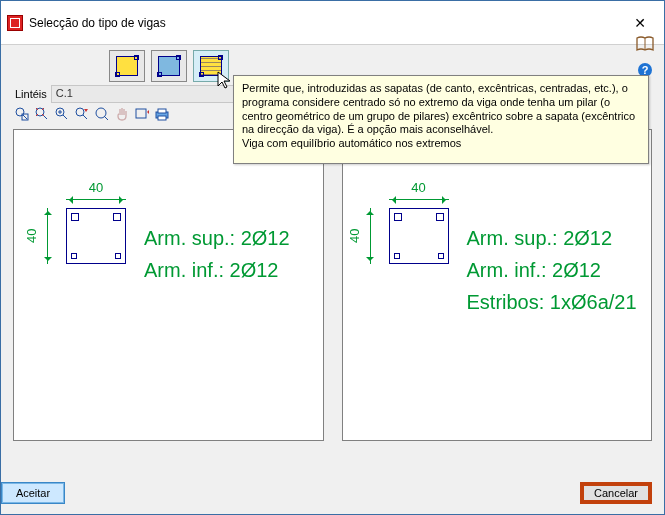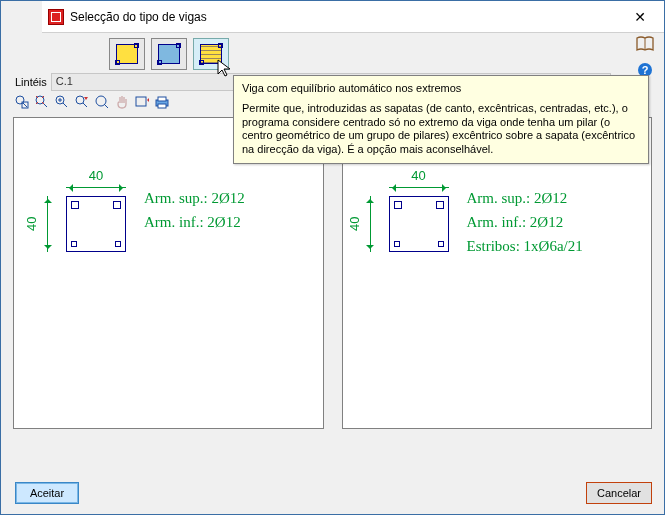--- a/index.html
+++ b/index.html
@@ -1,18 +1,18 @@
 <!DOCTYPE html>
 <html><head>
 <meta charset="utf-8">
 <style>
   * { box-sizing: border-box; }
   html, body { margin: 0; padding: 0; font-family: "Segoe UI", Tahoma, sans-serif; font-size: 11px; color: #000; background: #fff; }
   .window { width: 665px; height: 515px; border: 1px solid #3a6ea5; position: relative; background: #f0f0f0; display: flex; flex-direction: column; }
-  .titlebar { height: 32px; background: #fff; border-bottom: 1px solid #d0d0d0; display: flex; align-items: center; padding: 0 6px; margin-left: 41px; }
+  .titlebar { height: 44px; background: #fff; border-bottom: 1px solid #d0d0d0; display: flex; align-items: center; padding: 0 6px; }
   .titlebar .appicon { width: 16px; height: 16px; background: #d22; border: 1px solid #900; margin-right: 6px; position: relative; }
   .titlebar .appicon::after { content:""; position:absolute; inset:2px; border:1px solid #fff; }
   .titlebar .title { flex: 1; font-size: 12px; }
   .titlebar .close { width: 36px; height: 100%; display:flex; align-items:center; justify-content:center; font-size: 14px; cursor:pointer; }
 
   .toolbar-row { height: 42px; display:flex; align-items:center; padding: 4px 8px; gap: 6px; position:relative; }
   .beam-btn { width: 36px; height: 32px; border: 1px solid #888; background:#e8e8e8; display:flex; align-items:center; justify-content:center; cursor:pointer; position:relative; }
   .beam-btn.hov { border:1px solid #7aa; background:#d6eef7; }
   .beam-btn .shape { width: 22px; height: 20px; border:1.5px solid #00008b; background:#ffe040; position:relative; }
   .beam-btn .shape.s2 { background:#7fb8e0; }
@@ -50,26 +50,26 @@
   .dim-h .arrow::before, .dim-h .arrow::after { content:""; position:absolute; width:0; height:0; border:4px solid transparent; top:-4.5px;}
   .dim-h .arrow::before { left:-1px; border-right-color:#009933;}
   .dim-h .arrow::after { right:-1px; border-left-color:#009933;}
   .dim-v { position:absolute; left:-24px; top:0; height:56px; color:#009933; font-size:13px; writing-mode: vertical-rl; transform: rotate(180deg); text-align:center;}
   .dim-v-arr { position:absolute; left:-6px; top:0; height:56px; width:10px;}
   .dim-v-arr .ln { position:absolute; left:5px; top:0; bottom:0; width:1px; background:#009933;}
   .dim-v-arr::before, .dim-v-arr::after { content:""; position:absolute; width:0;height:0;border:4px solid transparent; left:1.5px;}
   .dim-v-arr::before { top:-1px; border-bottom-color:#009933;}
   .dim-v-arr::after { bottom:-1px; border-top-color:#009933;}
 
-  .rebar-text { position:absolute; left: 130px; top: 68px; color:#009933; font-size:15px; line-height:1.6;font-family:Liberation Serif, serif;}
+  .rebar-text { position:absolute; left: 130px; top: 92px; color:#009933; font-size:20px; line-height:1.6;}
   .panel.p2 .beam-draw { left: 28px; }
   .panel.p2 .rebar-text { left: 124px; }
 
-  .button-row { display:flex; justify-content:space-between; padding: 6px 12px 10px 14px; }
-  .btn { min-width:64px; height:22px; border:1px solid #c2410c; background:#e1e1e1; cursor:pointer; font-size:11px; padding:0 10px;}
+  .button-row { display:flex; justify-content:space-between; padding: 6px 12px 10px 0; }
+  .btn { min-width:64px; height:22px; border:4px solid #c2410c; background:#e1e1e1; cursor:pointer; font-size:11px; padding:0 10px;}
   .btn.primary { background:#cde8ff; border:1px solid #3a87c7; box-shadow: 0 0 0 1px #7ab7e6 inset;}
 </style>
 </head>
 <body>
 
 <div class="window">
 
   <div class="titlebar">
     <div class="appicon"></div>
     <div class="title">Selecção do tipo de vigas</div>
@@ -210,22 +210,22 @@
       </div>
       <div class="rebar-text">
         <div>Arm. sup.: 2Ø12</div>
         <div>Arm. inf.: 2Ø12</div>
         <div>Estribos: 1xØ6a/21</div>
       </div>
     </div>
   </div>
 
   <div class="tooltip">
+    <div>Permite que, introduzidas as sapatas (de canto, excêntricas, centradas, etc.), o programa considere centrado só no extremo da viga onde tenha um pilar (o centro geométrico de um grupo de pilares) excêntrico sobre a sapata (excêntrico na direcção da viga). É a opção mais aconselhável.</div>
     <div style="margin-bottom:6px;">Viga com equilíbrio automático nos extremos</div>
-    <div>Permite que, introduzidas as sapatas (de canto, excêntricas, centradas, etc.), o programa considere centrado só no extremo da viga onde tenha um pilar (o centro geométrico de um grupo de pilares) excêntrico sobre a sapata (excêntrico na direcção da viga). É a opção mais aconselhável.</div>
   </div>
 
   <div class="button-row">
     <button class="btn primary">Aceitar</button>
     <button class="btn">Cancelar</button>
   </div>
 
 </div>
 
 </body></html>

